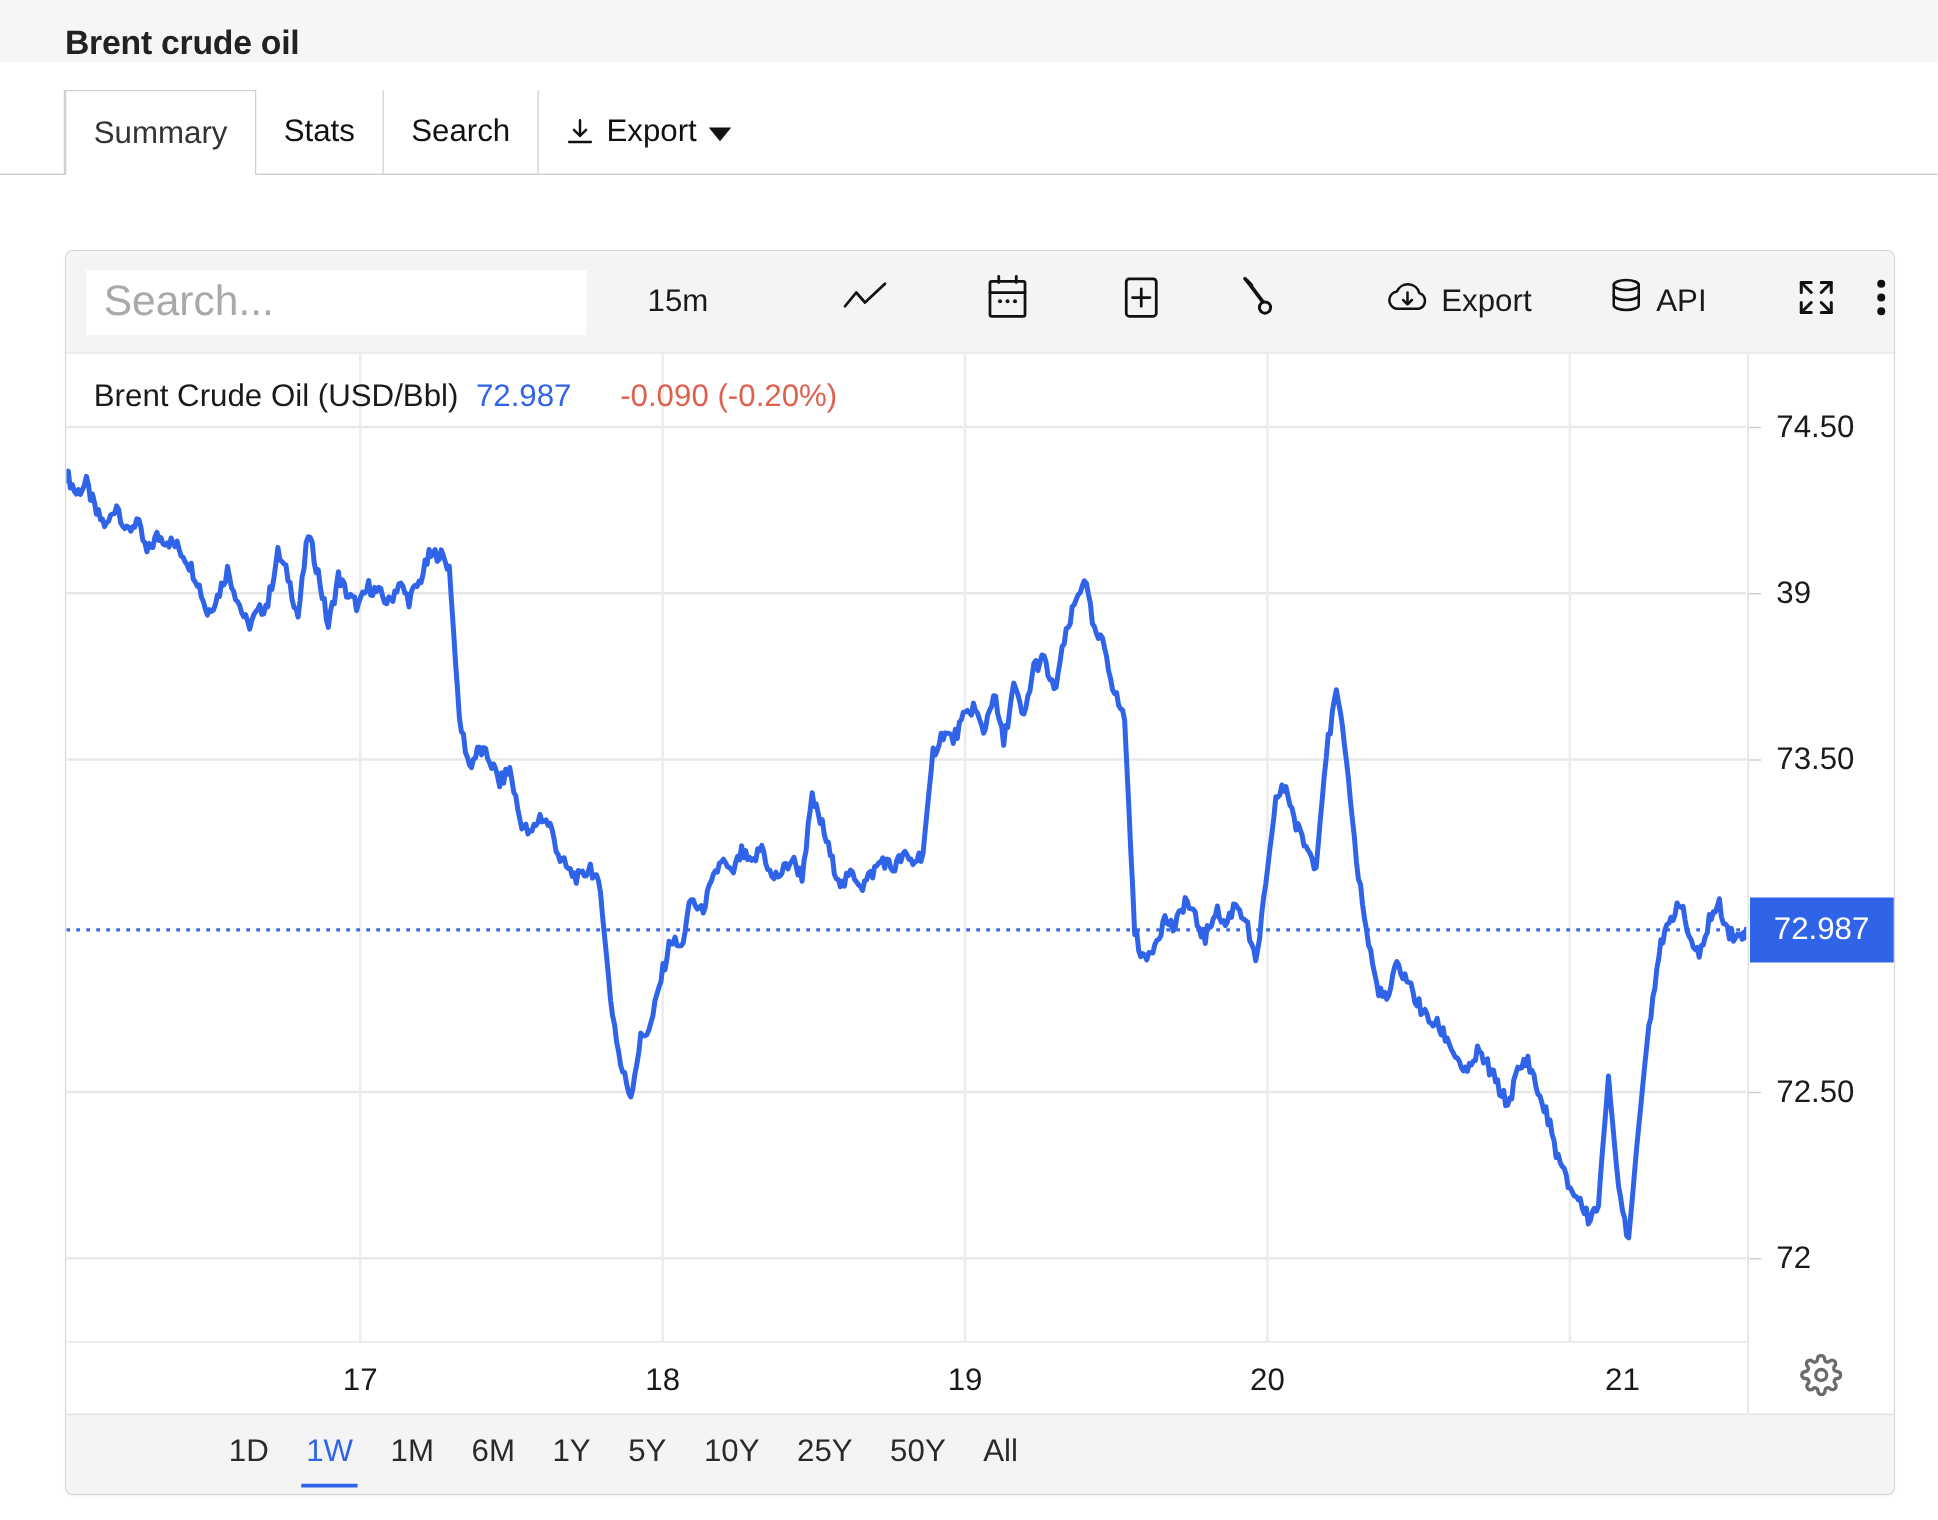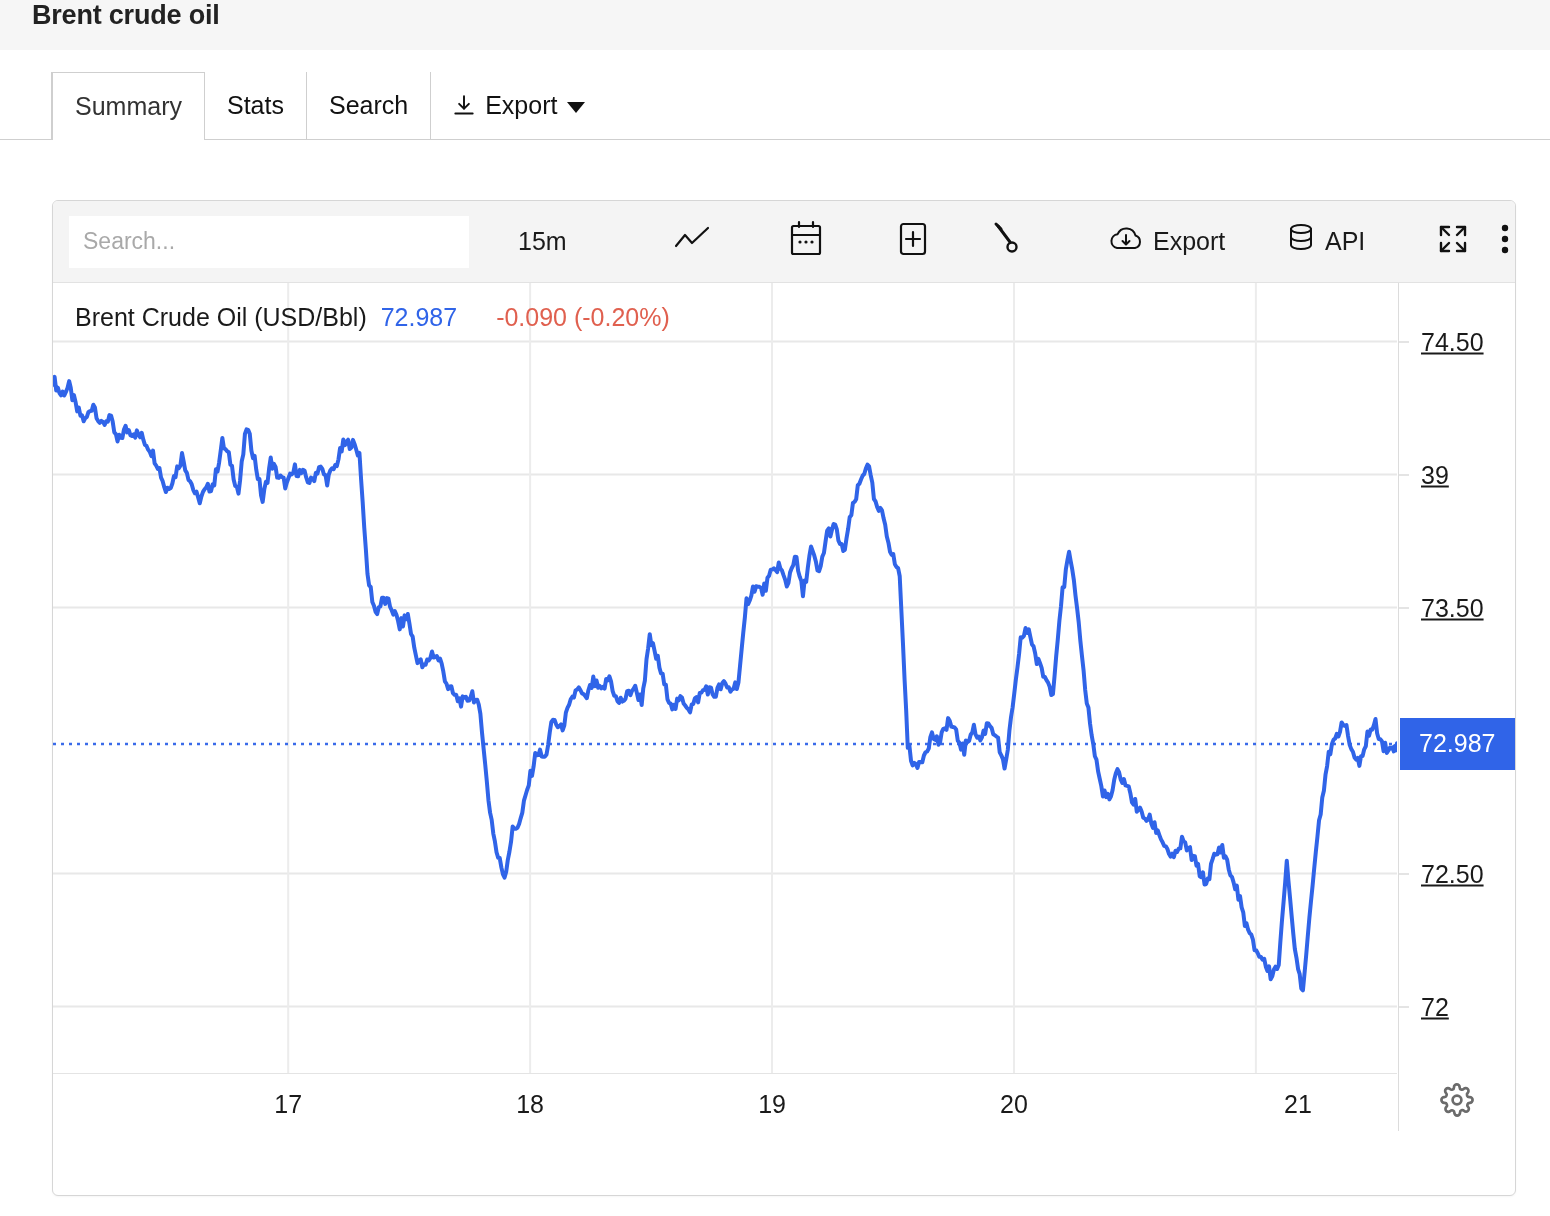--- a/index.html
+++ b/index.html
@@ -8,22 +8,22 @@
     background: #ffffff;
     font-family: "Liberation Sans", sans-serif;
     overflow: hidden;
   }
 
   
   .page-header {
     height: 50px;
     background: #f6f6f6;
     display: flex;
-    align-items: flex-start;
-    padding-left: 32px;
+    align-items: flex-end;
+    padding-left: 52px;
   }
   .page-title {
     font-size: 27px;
     font-weight: bold;
     color: #222222;
     letter-spacing: -0.2px;
   }
 
   
   .tabstrip {
@@ -113,21 +113,21 @@
     position: relative;
   }
   .search-box {
     position: absolute;
     left: 16px;
     width: 400px;
     height: 52px;
     background: #ffffff;
     border: none;
     outline: none;
-    font-size: 23px;
+    font-size: 34px;
     color: #3a3a3a;
     padding: 0 14px;
     font-family: "Liberation Sans", sans-serif;
   }
   .search-box::placeholder { color: #a9a9a9; }
 
   .tb-item {
     position: absolute;
     display: flex;
     align-items: center;
@@ -175,21 +175,20 @@
     height: 790px;
     border-left: 1px solid #dcdcdc;
   }
   .ytick {
     position: absolute;
     left: 22px;
     font-size: 25px;
     color: #1a1a1a;
     transform: translateY(-50%);
     white-space: nowrap;
-    text-decoration: underline;
   }
   .ytick-dash {
     position: absolute;
     left: 0;
     width: 10px;
     height: 1px;
     background: #c9c9c9;
     transform: translateY(-50%);
   }
   .price-badge {
@@ -452,13 +451,27 @@
     <div class="gear-cell">
       <span>
         <svg width="34" height="34" viewBox="0 0 24 24" fill="none" stroke="#6b6b6b" stroke-width="1.9" stroke-linecap="round" stroke-linejoin="round">
           <circle cx="12" cy="12" r="3.1"></circle>
           <path d="M19.4 15a1.6 1.6 0 0 0 .33 1.77l.06.06a2 2 0 1 1-2.83 2.83l-.06-.06a1.6 1.6 0 0 0-1.77-.33 1.6 1.6 0 0 0-1 1.47V21a2 2 0 0 1-4 0v-.1A1.6 1.6 0 0 0 9.1 19.4a1.6 1.6 0 0 0-1.77.33l-.06.06a2 2 0 1 1-2.83-2.83l.06-.06A1.6 1.6 0 0 0 4.83 15a1.6 1.6 0 0 0-1.47-1H3a2 2 0 0 1 0-4h.1A1.6 1.6 0 0 0 4.6 8.9a1.6 1.6 0 0 0-.33-1.77l-.06-.06a2 2 0 1 1 2.83-2.83l.06.06A1.6 1.6 0 0 0 8.87 4.6 1.6 1.6 0 0 0 9.87 3.13V3a2 2 0 0 1 4 0v.1a1.6 1.6 0 0 0 1 1.47 1.6 1.6 0 0 0 1.77-.33l.06-.06a2 2 0 1 1 2.83 2.83l-.06.06a1.6 1.6 0 0 0-.33 1.77V9a1.6 1.6 0 0 0 1.47 1H21a2 2 0 0 1 0 4h-.1a1.6 1.6 0 0 0-1.47 1z"></path>
         </svg>
       </span>
     </div>
   </div>
 
+  <div class="range-bar">
+    <div id="range-host" style="display:flex;align-items:center;gap:30px;">
+        <div class="range-item">1D</div>
+        <div class="range-item active">1W</div>
+        <div class="range-item">1M</div>
+        <div class="range-item">6M</div>
+        <div class="range-item">1Y</div>
+        <div class="range-item">5Y</div>
+        <div class="range-item">10Y</div>
+        <div class="range-item">25Y</div>
+        <div class="range-item">50Y</div>
+        <div class="range-item">All</div>
+      </div>
+  </div>
 </div>
 
 </body></html>

